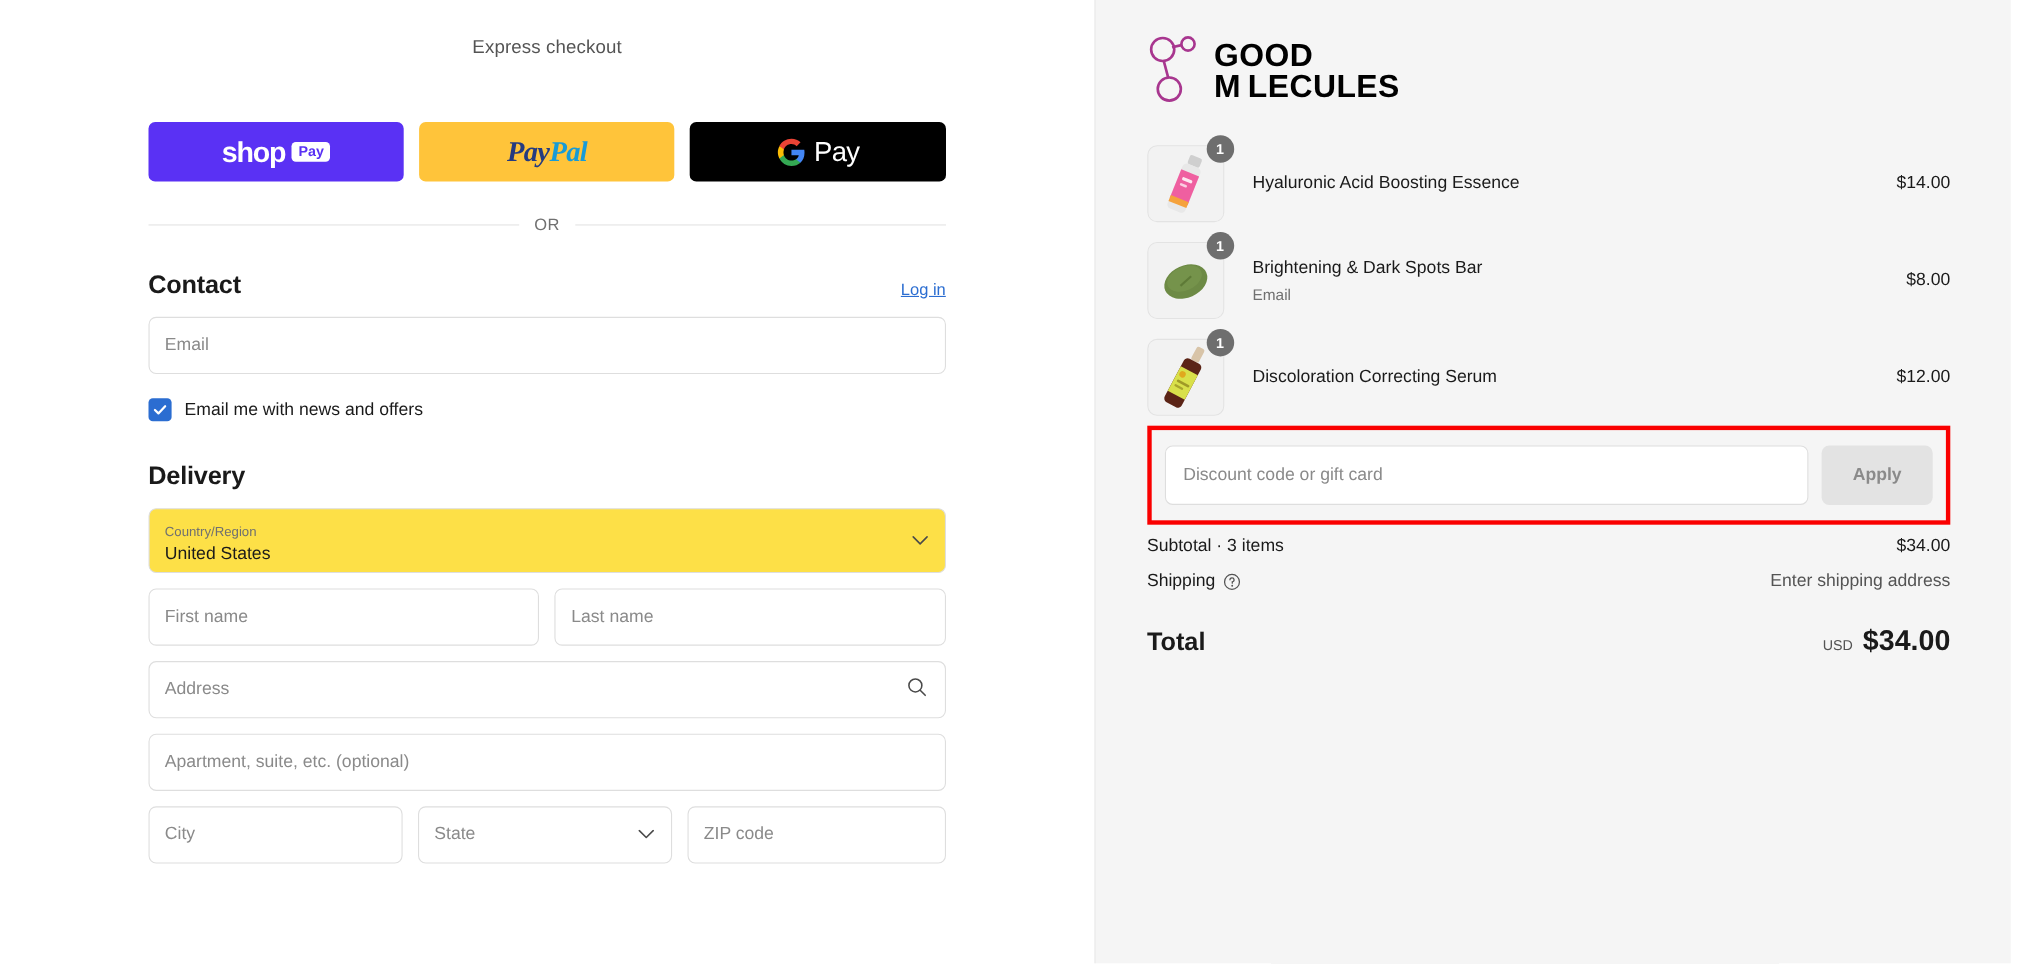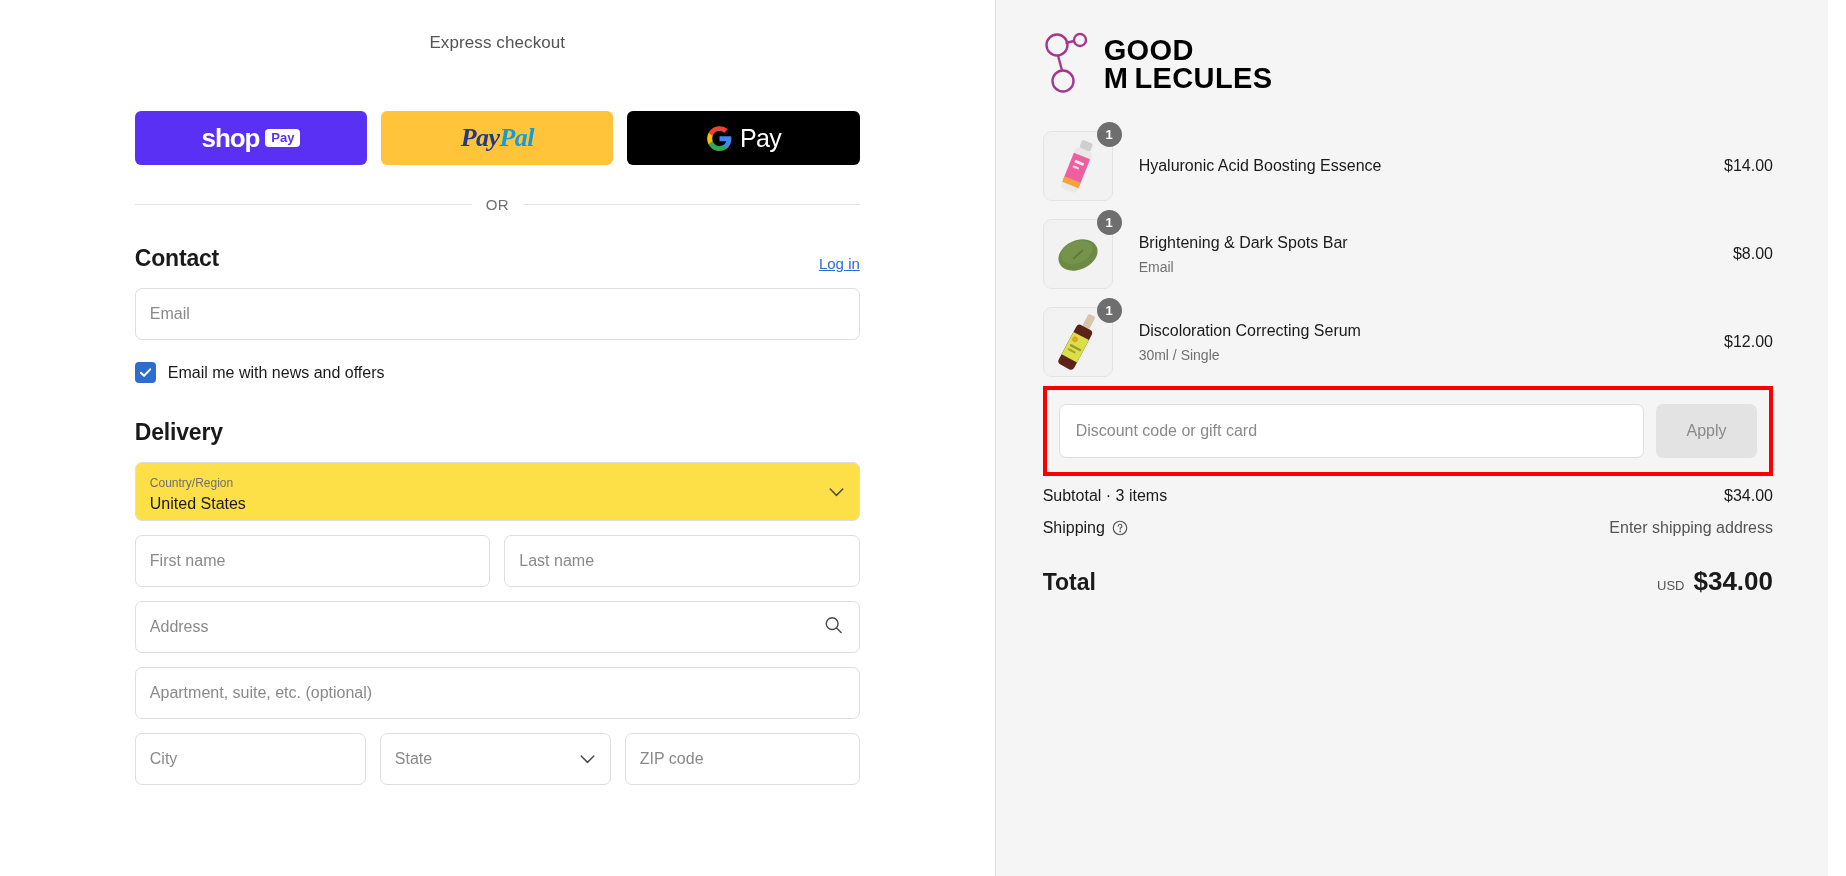--- a/index.html
+++ b/index.html
@@ -330,21 +330,21 @@
     cursor: text;
   }
   .apply-btn {
     width: 101px;
     height: 54px;
     border-radius: 7px;
     background: #e3e3e3;
     border: none;
     color: #8a8a8a;
     font-size: 16px;
-    font-weight: 400;
+    font-weight: 700;
     cursor: pointer;
     font-family: "Liberation Sans", sans-serif;
   }
 
   .totals { padding-top: 4px; }
   .total-line {
     display: flex;
     align-items: center;
     justify-content: space-between;
     padding: 7px 0;
@@ -571,21 +571,20 @@
               <rect x="26" y="28" width="18" height="26" fill="#d9e04a"></rect>
               <circle cx="31" cy="34" r="3" fill="#e0a81e"></circle>
               <rect x="29" y="40" width="13" height="2.6" rx="1.3" fill="#7a6a10" opacity=".6"></rect>
               <rect x="29" y="45" width="9" height="2.2" rx="1.1" fill="#7a6a10" opacity=".5"></rect>
             </g>
           </svg>
         </div>
       </div>
       <div class="item-info">
         <div class="item-name">Discoloration Correcting Serum</div>
-        <div class="item-variant">30ml / Single</div>
       </div>
       <div class="item-price">$12.00</div>
     </div>
 
     <div class="discount-highlight">
       <div class="discount-row">
         <div class="discount-input">
           <span>Discount code or gift card</span>
         </div>
         <button class="apply-btn">Apply</button>

